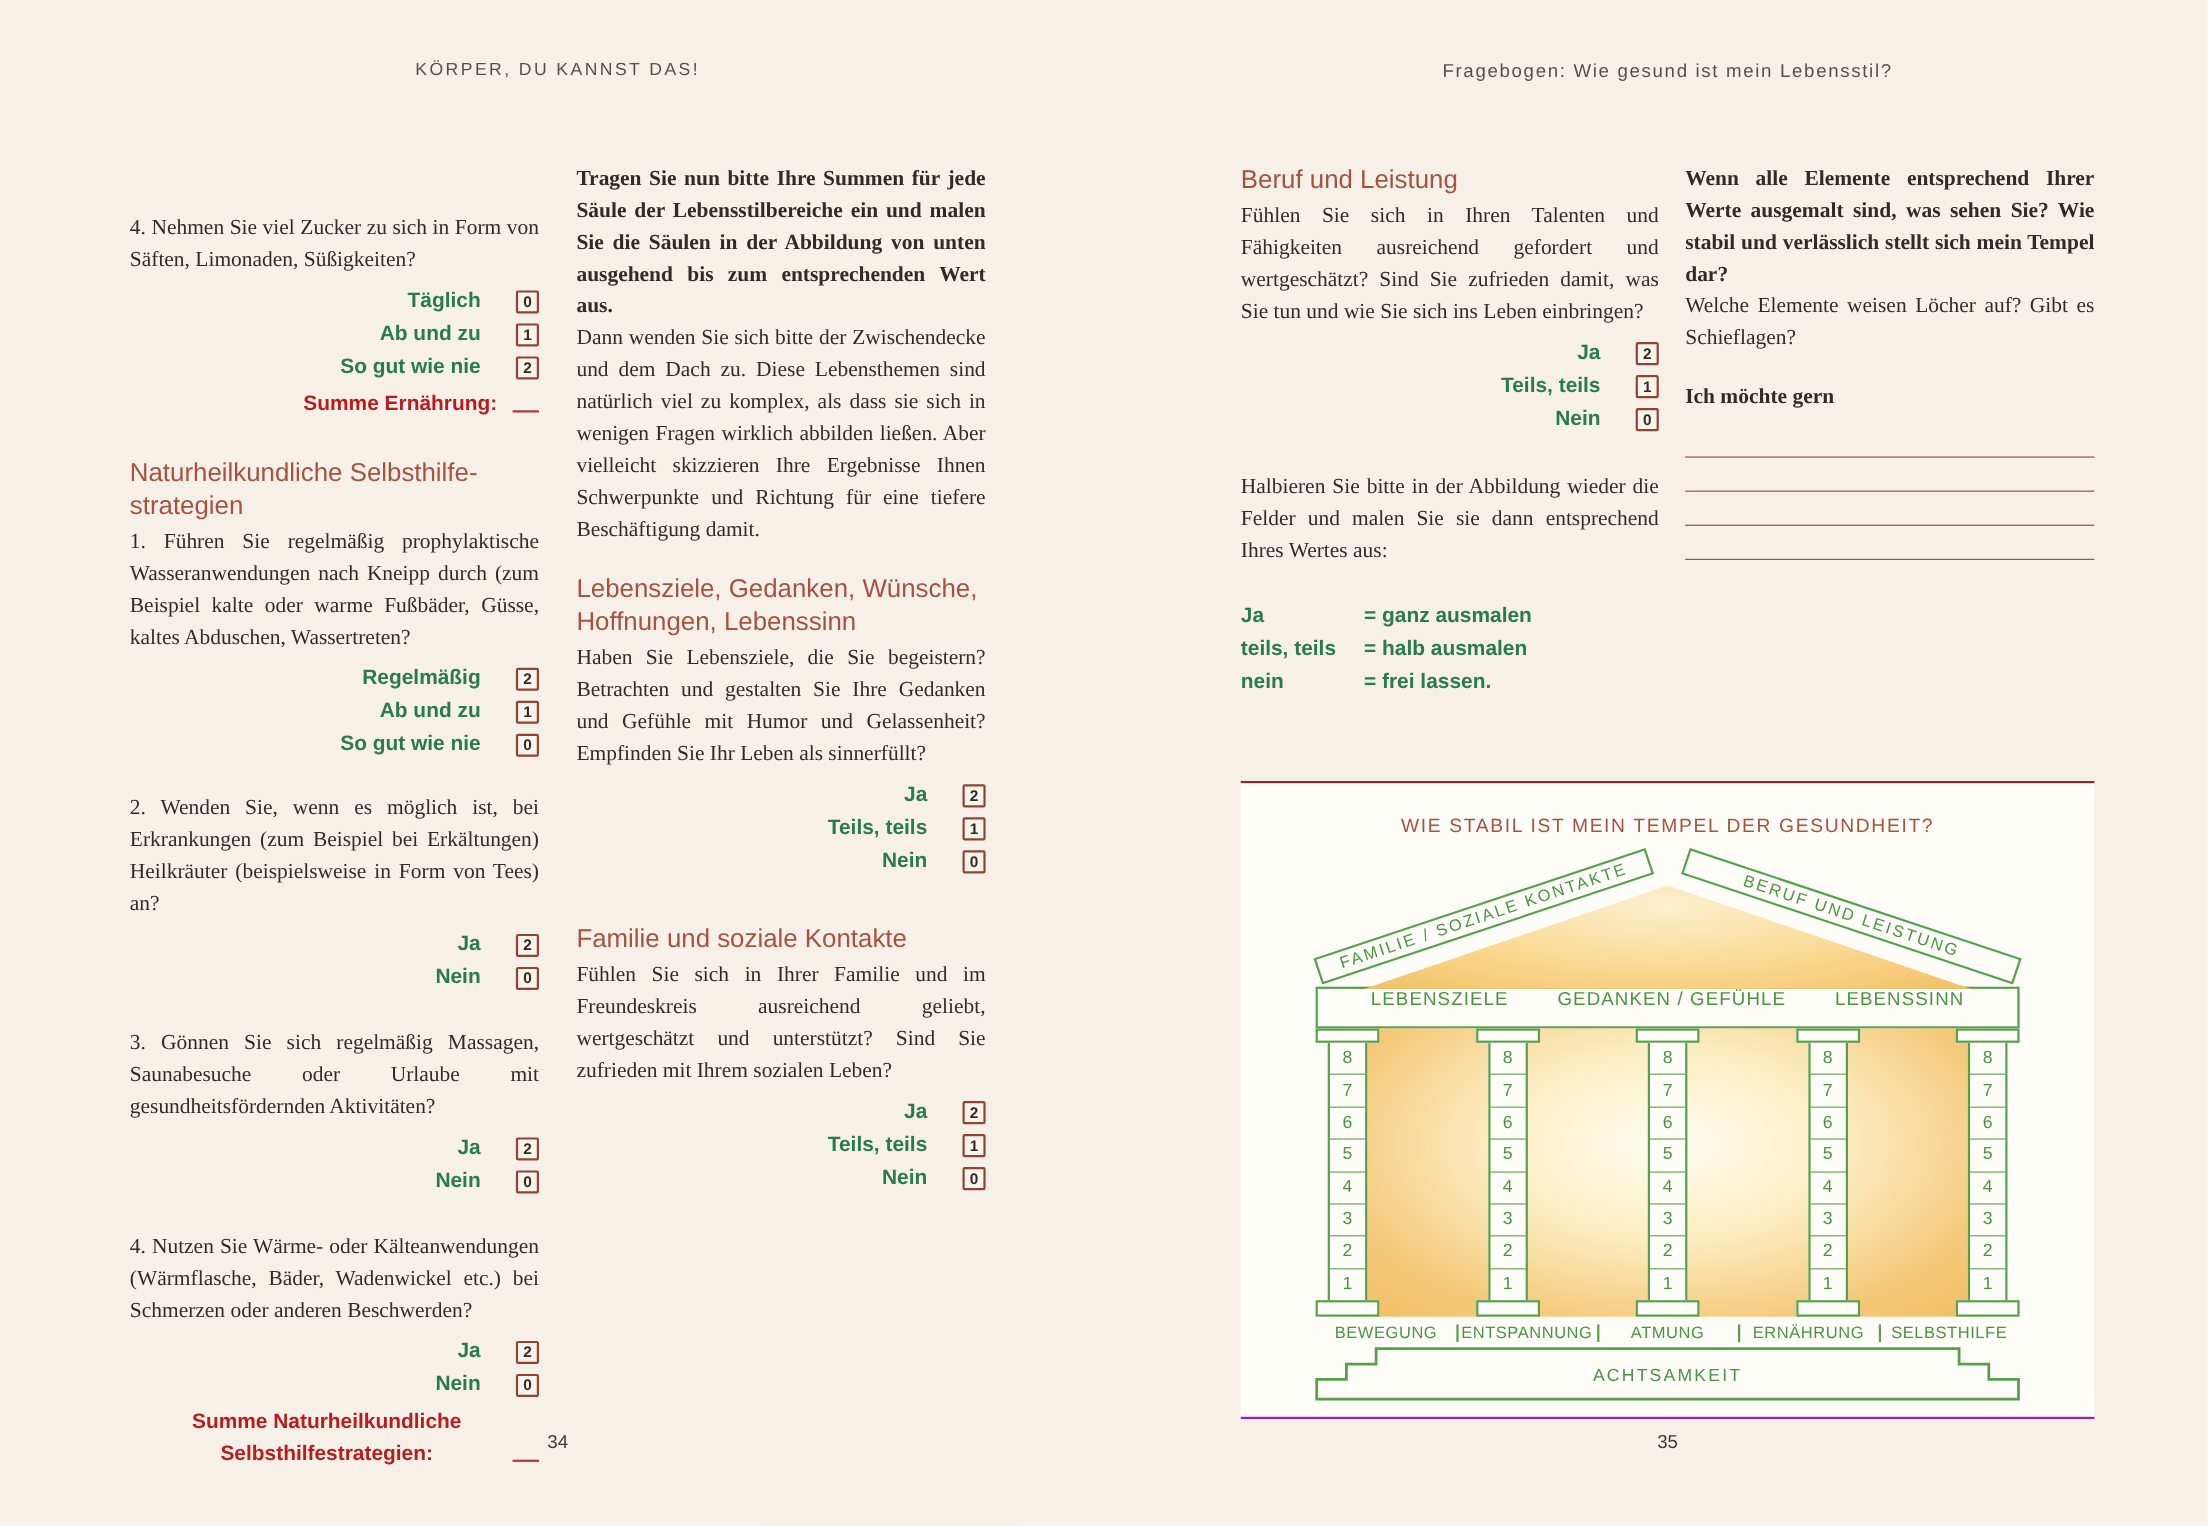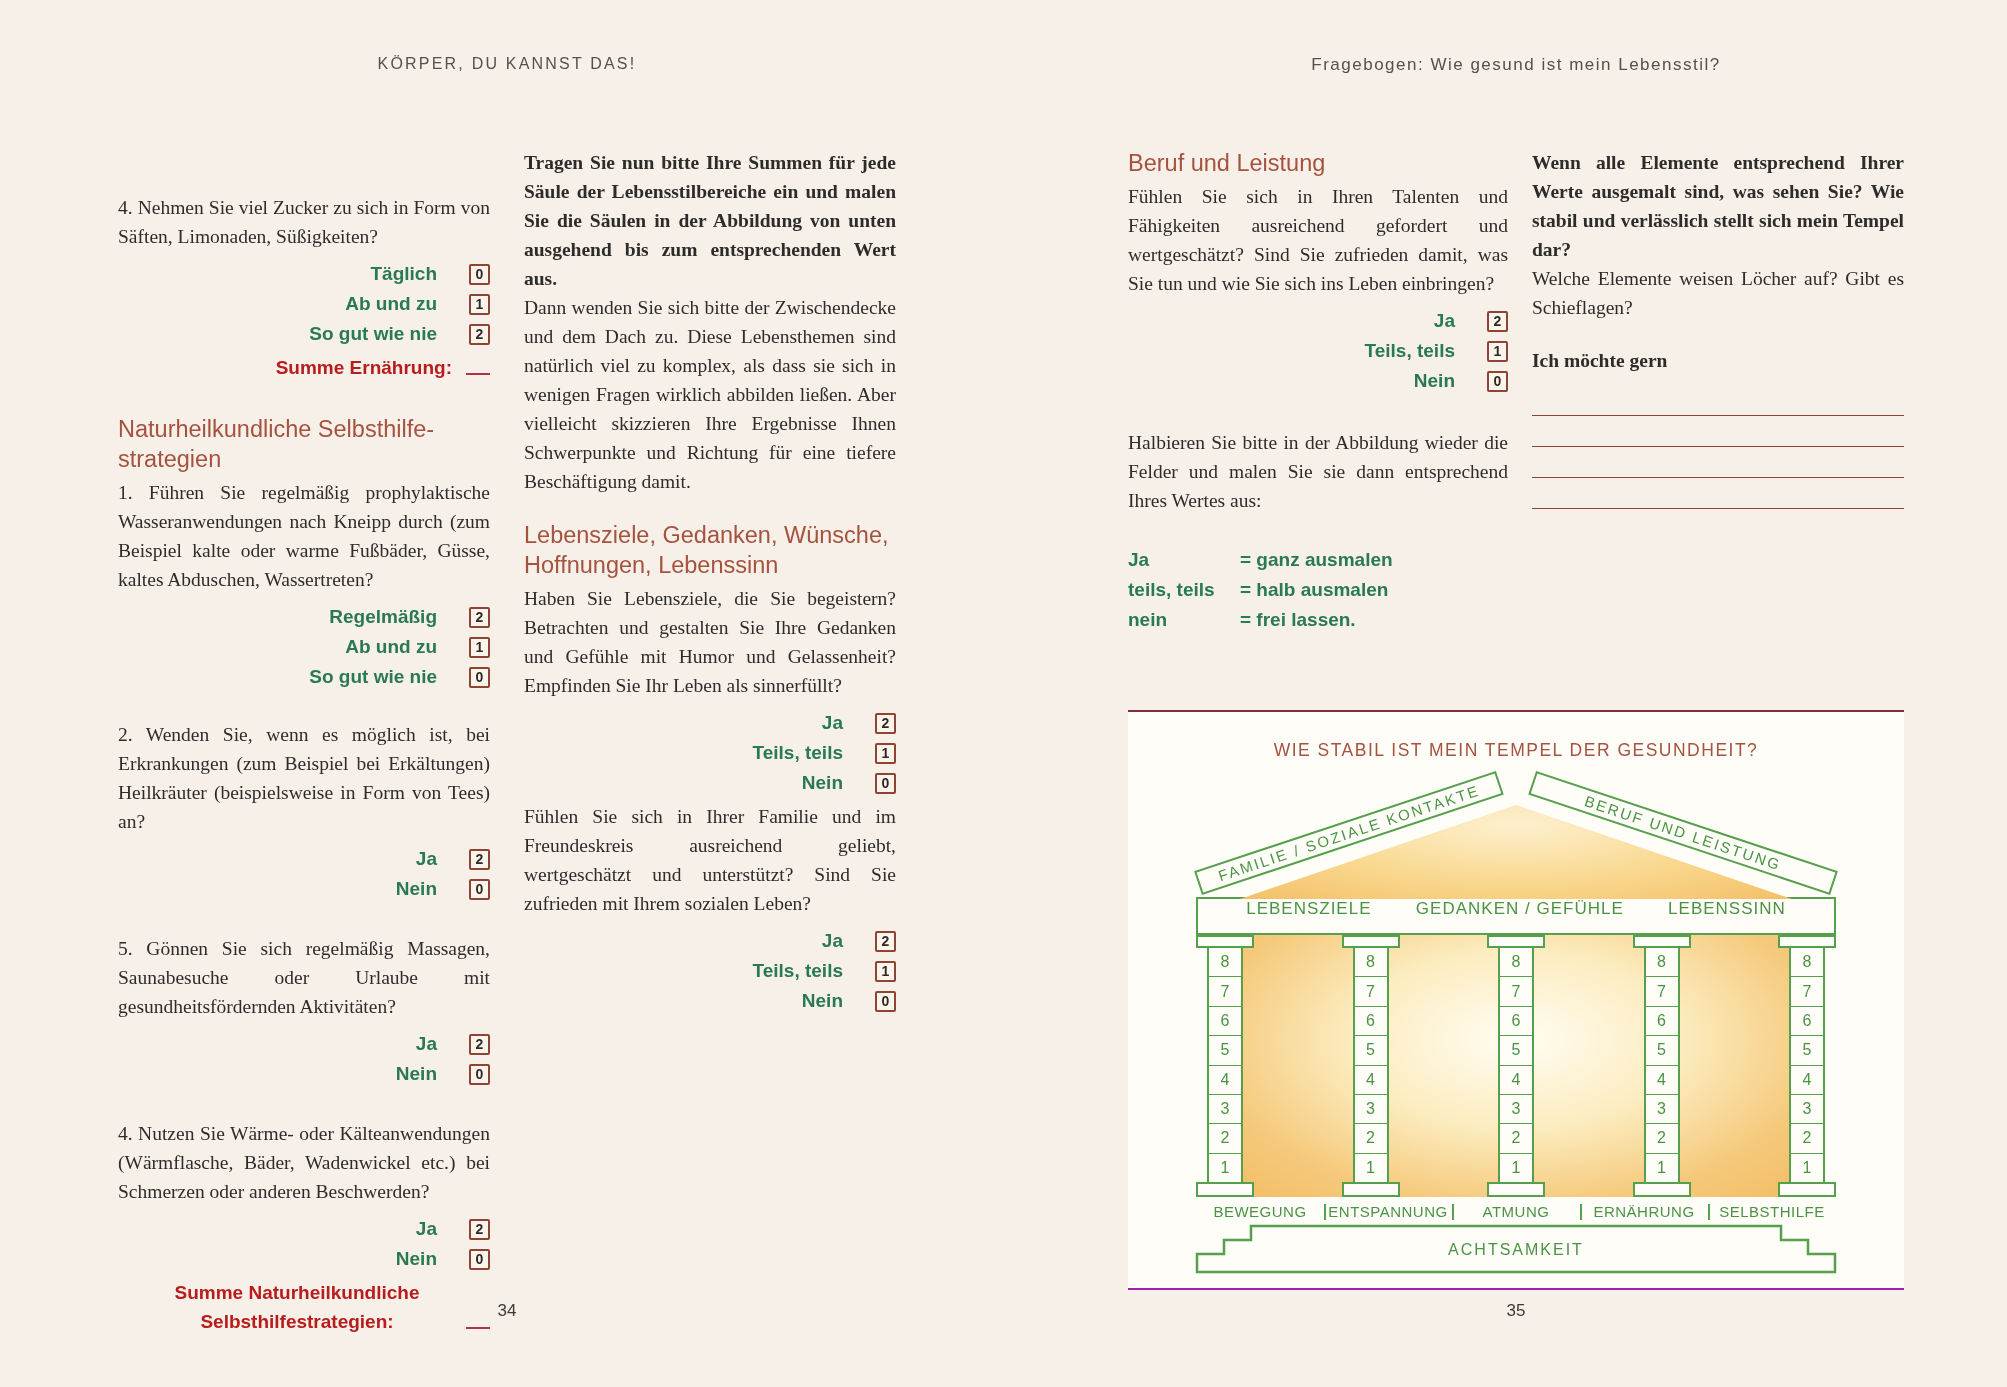--- a/index.html
+++ b/index.html
@@ -130,21 +130,21 @@
       <div class="opt-row">
         <span class="opt-label">Ja</span>
         <span class="score-box">2</span>
       </div>
       <div class="opt-row">
         <span class="opt-label">Nein</span>
         <span class="score-box">0</span>
       </div>
     </div>
 
-    <div class="serif mt30">5. Gönnen Sie sich regelmäßig Massagen, Saunabesuche oder Urlaube mit gesundheitsfördernden Aktivitäten?</div>
+    <div class="serif mt30">3. Gönnen Sie sich regelmäßig Massagen, Saunabesuche oder Urlaube mit gesundheitsfördernden Aktivitäten?</div>
     <div class="opts">
       <div class="opt-row">
         <span class="opt-label">Ja</span>
         <span class="score-box">2</span>
       </div>
       <div class="opt-row">
         <span class="opt-label">Nein</span>
         <span class="score-box">0</span>
       </div>
     </div>
@@ -180,20 +180,21 @@
       <div class="opt-row">
         <span class="opt-label">Teils, teils</span>
         <span class="score-box">1</span>
       </div>
       <div class="opt-row">
         <span class="opt-label">Nein</span>
         <span class="score-box">0</span>
       </div>
     </div>
 
+    <div class="sec-title mt40">Familie und soziale Kontakte</div>
     <div class="serif mt4">Fühlen Sie sich in Ihrer Familie und im Freundeskreis ausreichend geliebt, wertgeschätzt und unterstützt? Sind Sie zufrieden mit Ihrem sozialen Leben?</div>
     <div class="opts">
       <div class="opt-row">
         <span class="opt-label">Ja</span>
         <span class="score-box">2</span>
       </div>
       <div class="opt-row">
         <span class="opt-label">Teils, teils</span>
         <span class="score-box">1</span>
       </div>

